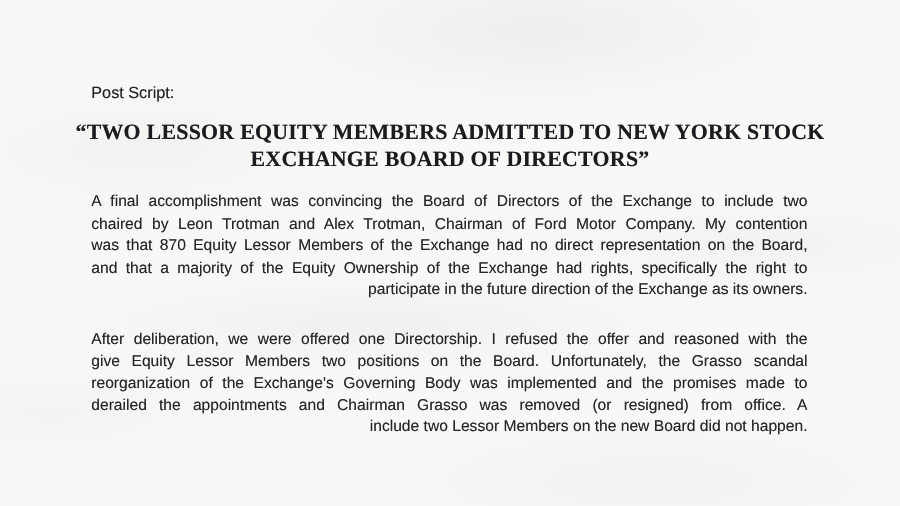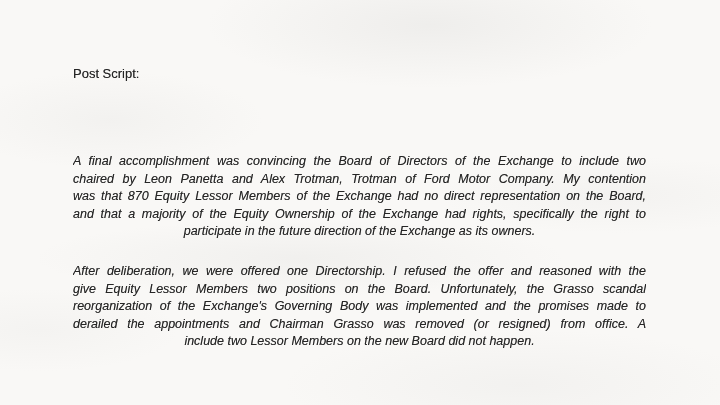--- a/index.html
+++ b/index.html
@@ -45,55 +45,58 @@
     text-shadow: 0 0 0.5px rgba(25,25,35,0.6);
   }
 
   .para {
     position: absolute;
     left: 73px;
     width: 573px;
     font-size: 12.5px;
     color: #262626;
     text-shadow: 0 0 0.5px rgba(40,40,40,0.5);
-    font-style: italic;
   }
   .para-1 { top: 153px; }
   .para-2 { top: 263px; }
 
   .jline {
     height: 17.5px;
     line-height: 17.5px;
     text-align: justify;
     overflow: hidden;
   }
   .jline::after {
     content: "";
     display: inline-block;
     width: 100%;
     height: 0;
   }
   .lline {
     height: 17.5px;
     line-height: 17.5px;
-    text-align: center;
+    text-align: right;
     overflow: hidden;
   }
 </style>
 </head>
 <body>
 
 <div class="paper">
 
   <div class="postscript">Post Script:</div>
 
+  <div class="title">
+    <div>“TWO LESSOR EQUITY MEMBERS ADMITTED TO NEW YORK STOCK</div>
+    <div>EXCHANGE BOARD OF DIRECTORS”</div>
+  </div>
 
   <div class="para para-1">
     <div class="jline">A final accomplishment was convincing the Board of Directors of the Exchange to include two</div>
-    <div class="jline">chaired by Leon Panetta and Alex Trotman, Trotman of Ford Motor Company.  My contention</div>
+    <div class="jline">chaired by Leon Trotman and Alex Trotman, Chairman of Ford Motor Company.  My contention</div>
     <div class="jline">was that 870 Equity Lessor Members of the Exchange had no direct representation on the Board,</div>
     <div class="jline">and that a majority of the Equity Ownership of the Exchange had rights, specifically the right to</div>
     <div class="lline">participate in the future direction of the Exchange as its owners.</div>
   </div>
 
   <div class="para para-2">
     <div class="jline">After deliberation, we were offered one Directorship.  I refused the offer and reasoned with the</div>
     <div class="jline">give Equity Lessor Members two positions on the Board.  Unfortunately, the Grasso scandal</div>
     <div class="jline">reorganization of the Exchange's Governing Body was implemented and the promises made to</div>
     <div class="jline">derailed the appointments and Chairman Grasso was removed (or resigned) from office.  A</div>

